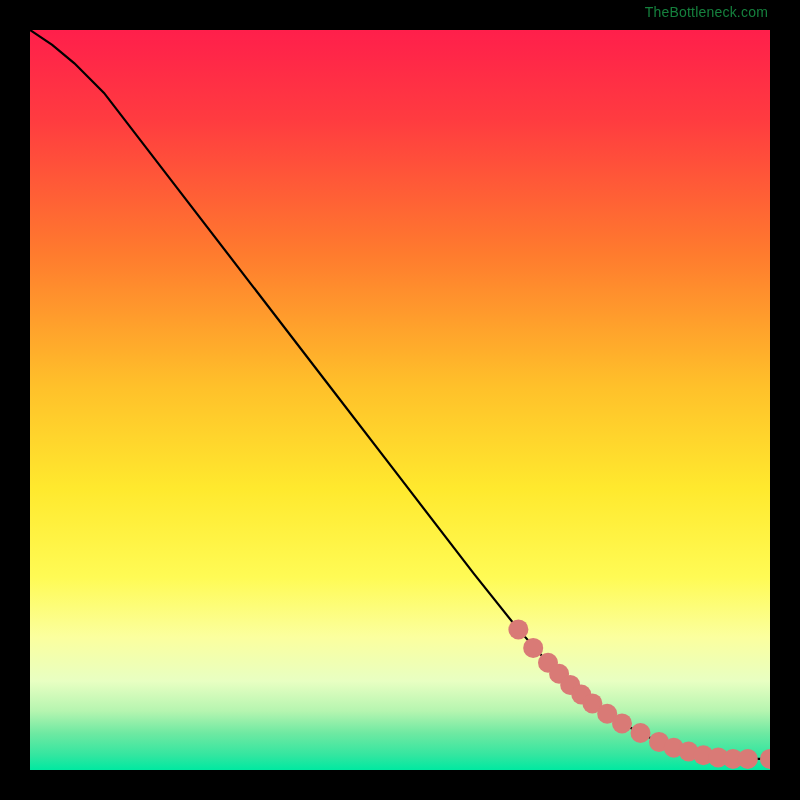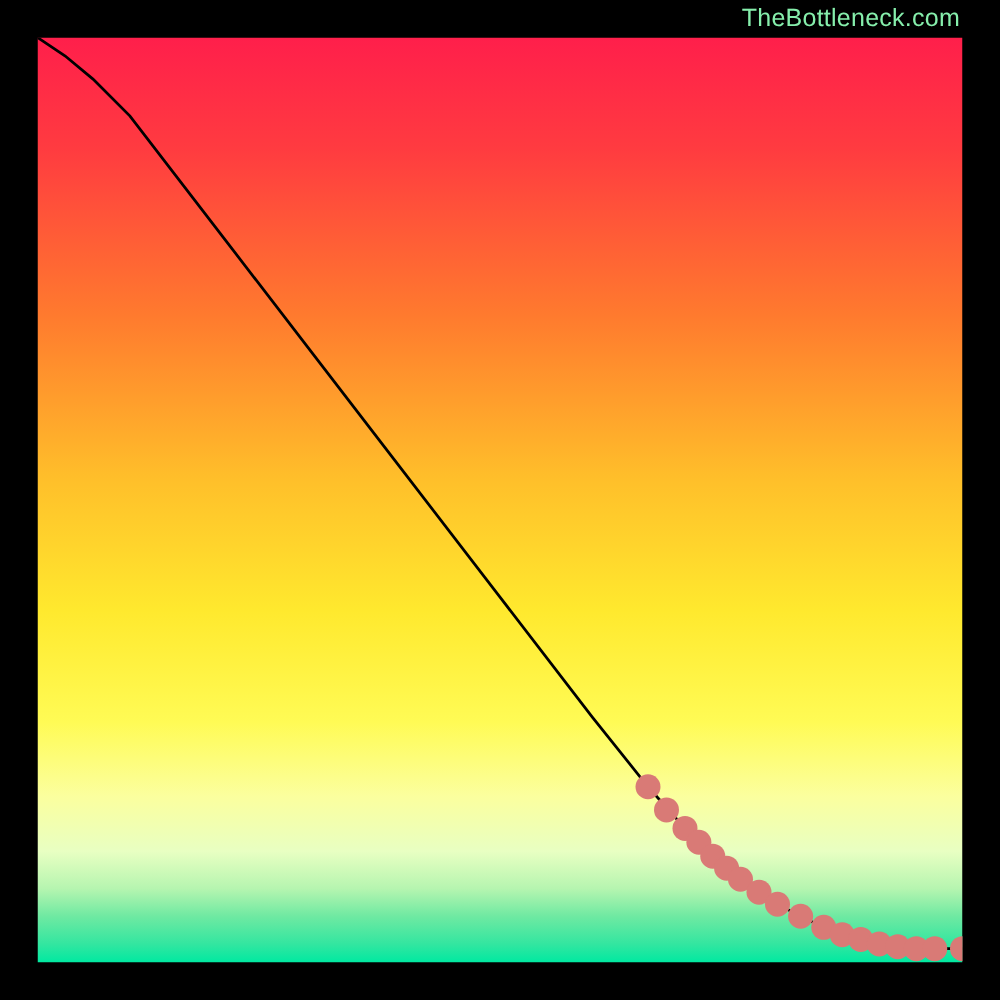--- a/index.html
+++ b/index.html
@@ -21,22 +21,22 @@
     position: absolute;
     left: 30px;
     top: 30px;
     width: 740px;
     height: 740px;
   }
   .attribution {
     position: absolute;
     top: 4px;
     right: 32px;
-    color: #86efac;
-    font-size: 20px;
+    color: #15803d;
+    font-size: 14px;
     letter-spacing: 0.2px;
     margin-left: 36px;
   }
   svg { display: block; }
 </style>
 </head>
 <body>
 
 <div class="outer">
   <div class="attribution">TheBottleneck.com</div>

